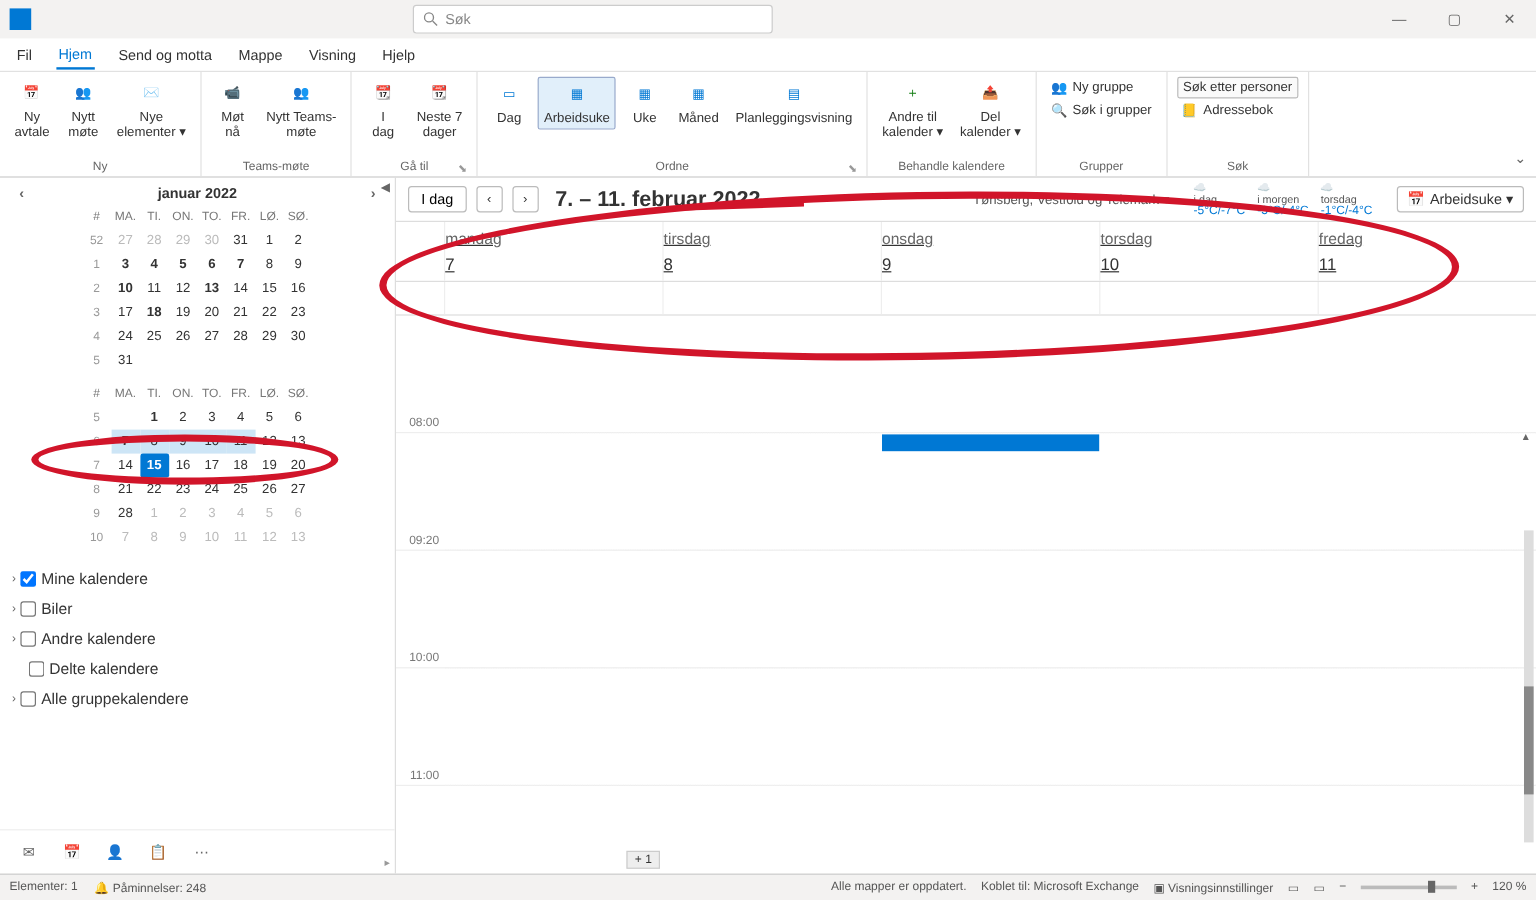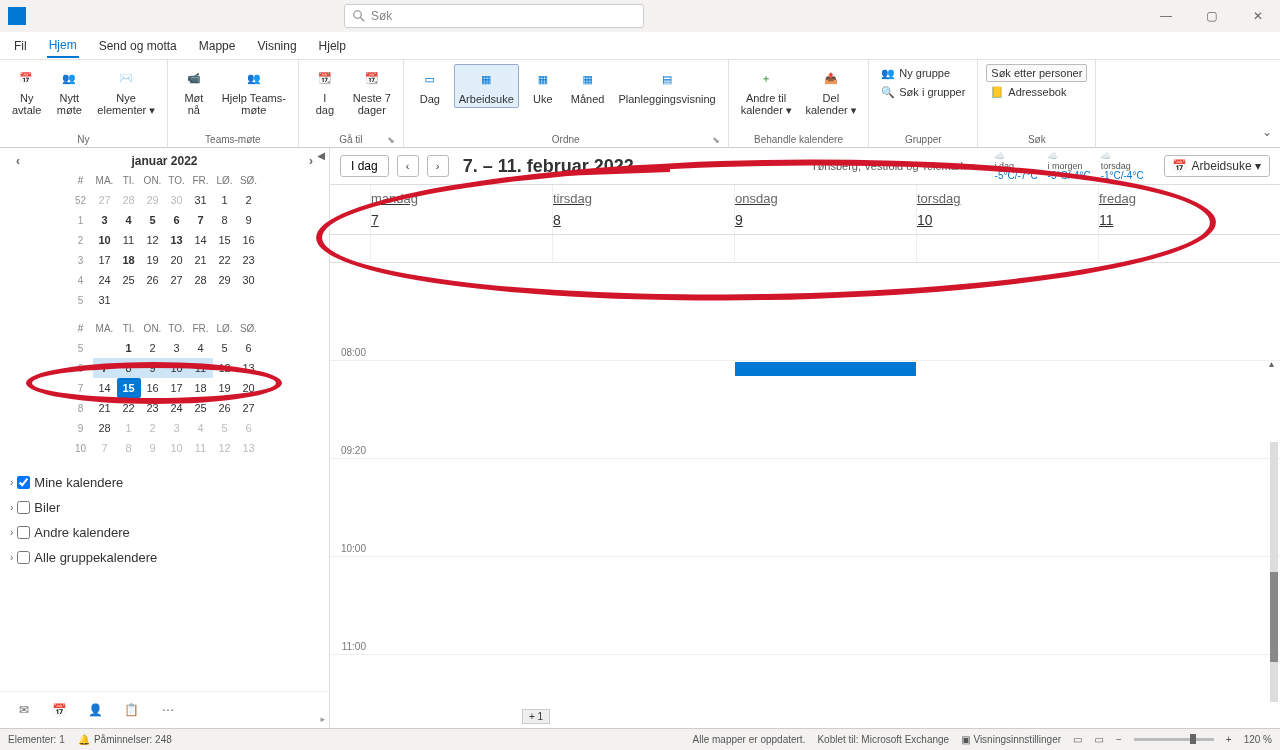--- a/index.html
+++ b/index.html
@@ -155,21 +155,21 @@
   </div>
   <div class="rgroup">
     <div class="rgroup-items">
       <div class="ritem">
           <div class="ico" style="color:#6264a7">📹</div>
           <span style="white-space:pre">Møt
 nå</span>
         </div>
       <div class="ritem">
           <div class="ico" style="color:#6264a7">👥</div>
-          <span style="white-space:pre">Hjelp Teams-
+          <span style="white-space:pre">Nytt Teams-
 møte</span>
         </div>
     </div>
     <div class="rgroup-label">Teams-møte</div>
   </div>
   <div class="rgroup">
     <div class="rgroup-items">
       <div class="ritem">
           <div class="ico">📆</div>
           <span style="white-space:pre">I
@@ -387,20 +387,25 @@
           <span class="chev">›</span>
           <input type="checkbox" style="">
           <span>Biler</span>
         </div>
         <div class="cal-grp">
           <span class="chev">›</span>
           <input type="checkbox" style="">
           <span>Andre kalendere</span>
         </div>
         <div class="cal-grp">
+          <span style="width: 10px;"></span>
+          <input type="checkbox" style="">
+          <span>Delte kalendere</span>
+        </div>
+        <div class="cal-grp">
           <span class="chev">›</span>
           <input type="checkbox" style="">
           <span>Alle gruppekalendere</span>
         </div>
       </div>
     <div class="navicons">
       <div class="navicon">✉</div>
       <div class="navicon active">📅</div>
       <div class="navicon">👤</div>
       <div class="navicon">📋</div>

